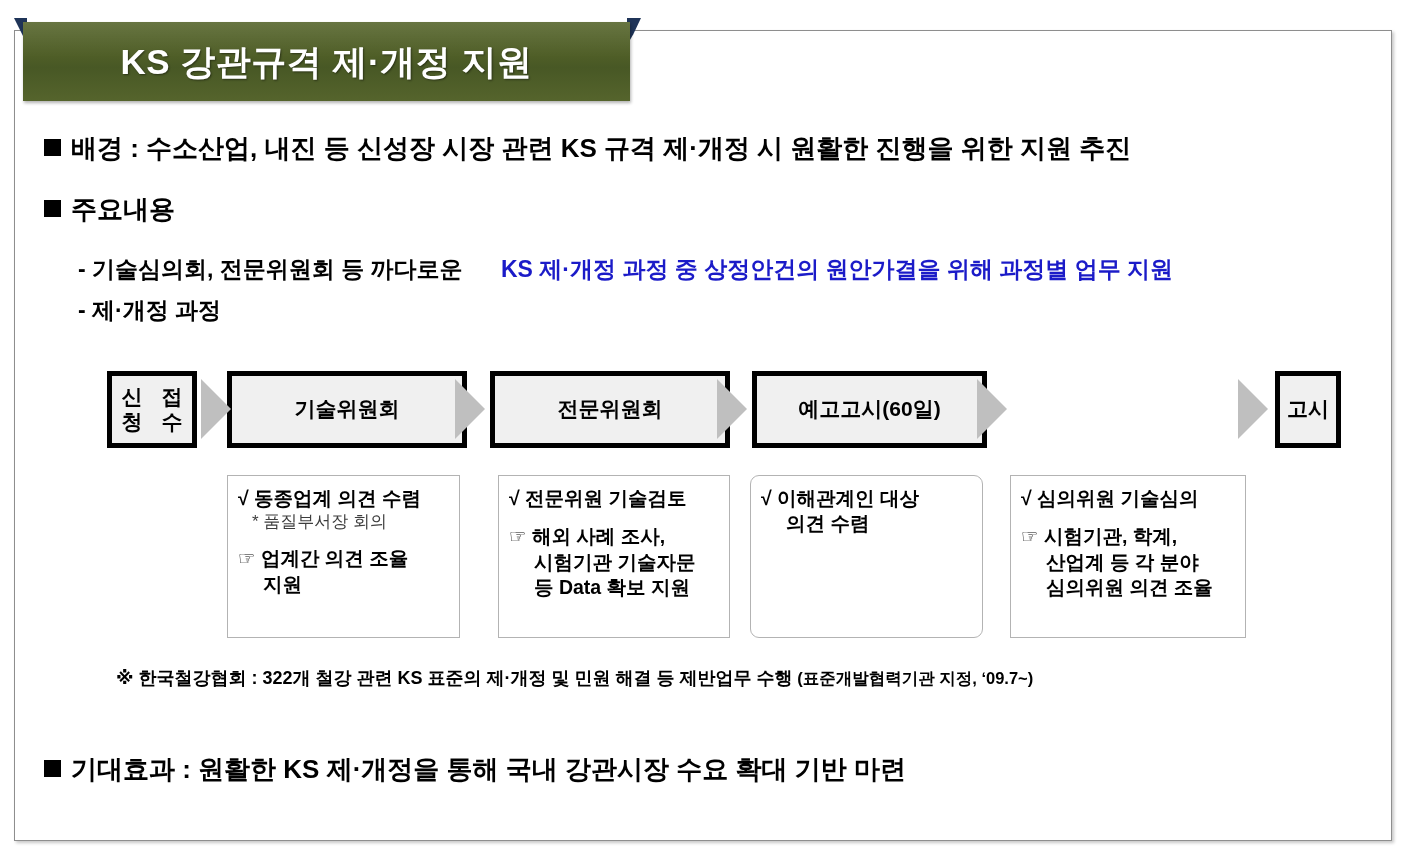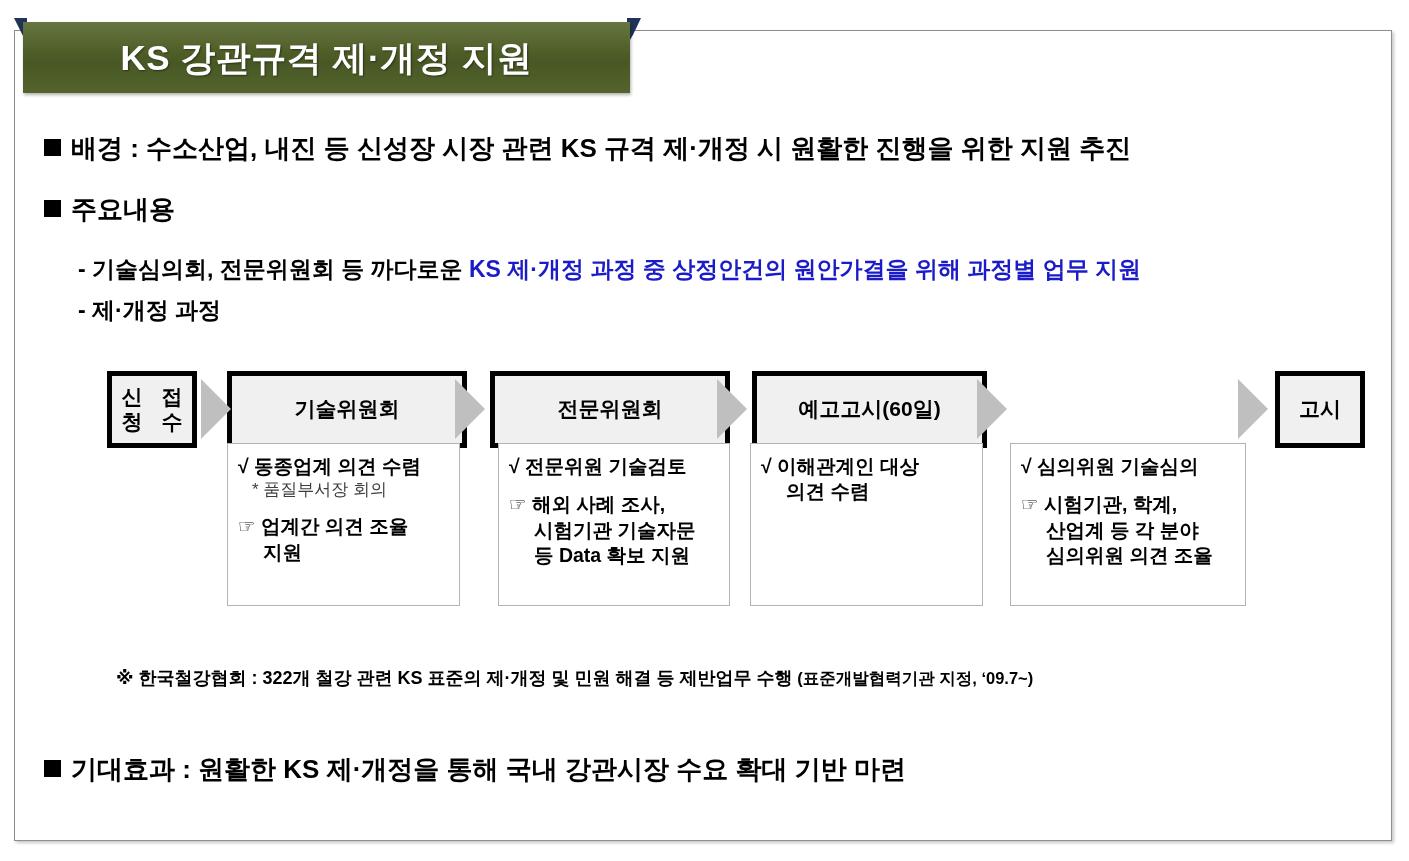--- a/index.html
+++ b/index.html
@@ -53,21 +53,21 @@
     width: 14px;
     height: 27px;
     background: #1f3458;
     clip-path: polygon(0 0, 100% 0, 45% 60%, 0 100%);
   }
   #title-banner {
     position: absolute;
     left: 0;
     top: 4px;
     width: 607px;
-    height: 71px;
+    height: 79px;
     background: linear-gradient(180deg,
         #56652c 0%,
         #4f5e27 42%,
         #485825 58%,
         #55642c 100%);
     box-shadow: 1px 2px 3px rgba(0,0,0,0.30);
   }
   #title-banner::after {
     content: "";
     position: absolute;
@@ -110,21 +110,21 @@
   #main-head { left: 44px; top: 192px; }
 
   .sub-line {
     position: absolute;
     font-size: 23px;
     font-weight: bold;
     white-space: nowrap;
   }
   #sub-1 { left: 78px; top: 254px; }
   #sub-2 { left: 78px; top: 295px; }
-  .hl-blue { color: #1b1bc8; }
+  .hl-blue { color: #1b1bc8; margin-left: 32px; }
 
   
   #flow-row {
     position: absolute;
     left: 107px;
     top: 371px;
     width: 1258px;
     height: 77px;
   }
   .flow-box {
@@ -148,21 +148,21 @@
     top: 8px;
     width: 30px;
     height: 60px;
     background: #bfbfbf;
     clip-path: polygon(0 0, 100% 50%, 0 100%);
   }
 
   
   .detail-box {
     position: absolute;
-    top: 443px;
+    top: 475px;
     height: 163px;
     background: #ffffff;
     border: 1px solid #b3b3b3;
     box-sizing: border-box;
     padding: 10px 8px 0 10px;
     font-size: 19.5px;
     font-weight: bold;
     line-height: 1.30;
     color: #000000;
   }
@@ -235,21 +235,21 @@
     <div class="flow-box" style="left: 120px; width: 240px;">
       <div>기술위원회</div>
     </div>
     <div class="flow-box" style="left: 383px; width: 240px;">
       <div>전문위원회</div>
     </div>
     <div class="flow-box" style="left: 645px; width: 235px;">
       <div>예고고시</div>
       <div>(60일)</div>
     </div>
-    <div class="flow-box" style="left: 1168px; width: 90px;">
+    <div class="flow-box" style="left: 1168px; width: 66px;">
       <div>고시</div>
     </div>
     <div class="flow-arrow" style="left: 94px;"></div>
     <div class="flow-arrow" style="left: 348px;"></div>
     <div class="flow-arrow" style="left: 610px;"></div>
     <div class="flow-arrow" style="left: 870px;"></div>
     <div class="flow-arrow" style="left: 1131px;"></div>
   </div>
 
 <div id="detail-row">
@@ -260,21 +260,21 @@
       <div>☞ 업계간 의견 조율</div>
       <div class="indent-2">지원</div>
     </div>
     <div class="detail-box" style="left: 489px; width: 232px; margin-left: 9px;">
       <div>√ 전문위원 기술검토</div>
       <div class="gap"></div>
       <div>☞ 해외 사례 조사,</div>
       <div class="indent-2">시험기관 기술자문</div>
       <div class="indent-2">등 Data 확보 지원</div>
     </div>
-    <div class="detail-box" style="left: 750px; width: 233px;">
+    <div class="detail-box" style="left: 750px; width: 233px; border-radius: 9px;">
       <div>√ 이해관계인 대상</div>
       <div class="indent-2">의견 수렴</div>
     </div>
     <div class="detail-box" style="left: 1010px; width: 236px;">
       <div>√ 심의위원 기술심의</div>
       <div class="gap"></div>
       <div>☞ 시험기관, 학계,</div>
       <div class="indent-2">산업계 등 각 분야</div>
       <div class="indent-2">심의위원 의견 조율</div>
     </div>

